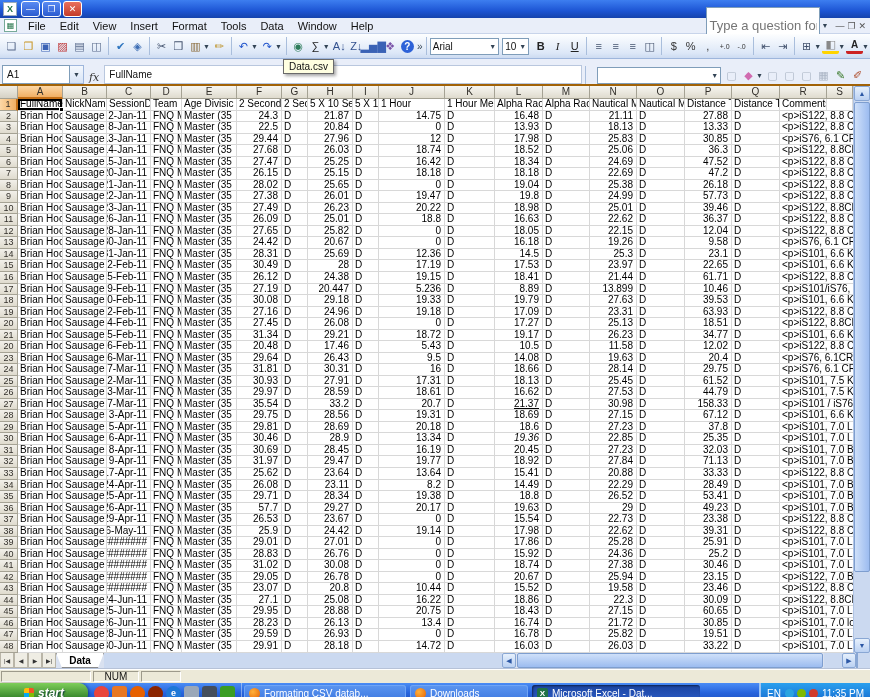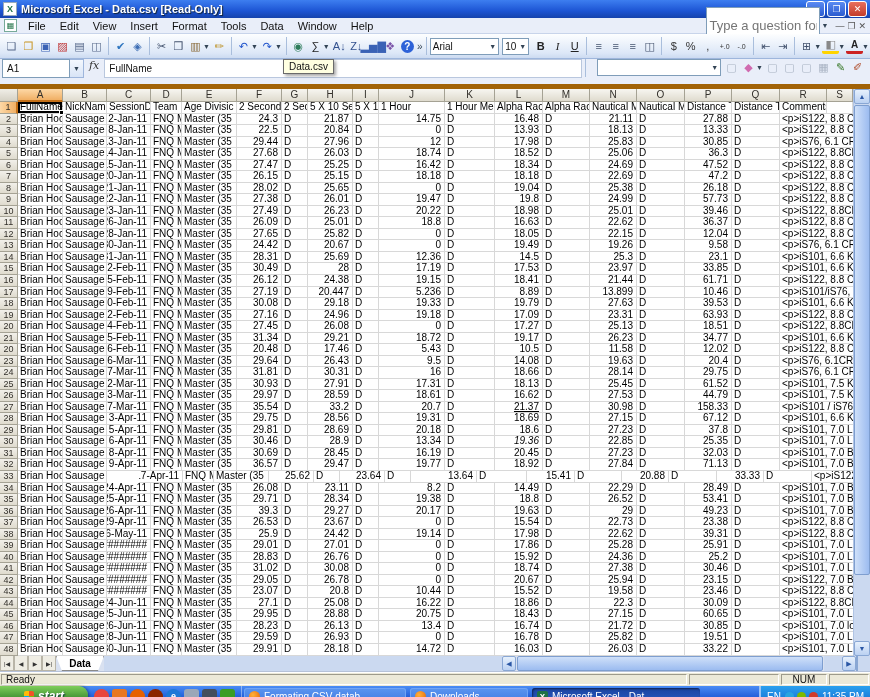--- a/index.html
+++ b/index.html
@@ -43,22 +43,22 @@
   .tbi.fill{border-bottom:3px solid #FFD400;height:13px;}
   .tbi.fontcolor{border-bottom:3px solid #CC2222;height:13px;font-weight:bold;font-size:10px;}
   .dd{font-size:7px;color:#345;margin:0 1px 0 -1px;}
   .sep{width:1px;height:18px;background:#A9BEDC;margin:0 3px;flex:none;}
   .combo{background:#fff;border:1px solid #7F9DB9;height:15px;display:flex;align-items:center;
     font-size:10px;padding:0 2px;color:#111;}
   .combo .cdd{margin-left:auto;font-size:7px;color:#345;padding-left:3px;}
   .chev{margin-left:1px;color:#345;font-size:10px;width:10px;text-align:center;}
 
   
-  .formularow{height:25px;flex:none;display:flex;align-items:flex-start;background:#E9EEF9;
-    border-bottom:5px solid #a16207;position:relative;}
+  .formularow{height:25px;flex:none;display:flex;align-items:flex-end;background:#E9EEF9;
+    border-bottom:2px solid #a16207;position:relative;}
   .namebox{width:62px;height:17px;background:#fff;border:1px solid #7F9DB9;margin-left:2px;
     font-size:10px;display:flex;align-items:center;padding-left:4px;color:#111;}
   .nbdd{width:13px;height:17px;display:flex;align-items:center;justify-content:center;
     font-size:7px;color:#345;background:linear-gradient(180deg,#F4F8FE,#D8E4F6);border:1px solid #9EB6DC;border-left:none;}
   .fx{font-family:"DejaVu Serif",serif;font-style:italic;font-size:11px;color:#333;margin:0 5px;}
   .fbar{flex:1;height:17px;background:#fff;border:1px solid #B9C7DE;font-size:10px;
     display:flex;align-items:center;padding-left:4px;color:#111;}
   .toolbar2{display:flex;align-items:center;margin:0 4px 0 8px;gap:2px;}
 
   
@@ -147,21 +147,20 @@
     background:linear-gradient(180deg,#2AA0EE,#1568CE);border-left:2px solid #9CC4F5;font-size:10px;}
   .trayicon{width:9px;height:9px;flex:none;border-radius:50%;}
 </style>
 </head>
 <body>
 
 <div class="app">
 
   <div class="titlebar">
     <div class="appicon">X</div>
-    <div class="ttext">Microsoft Excel - Data.csv  [Read-Only]</div>
     <div class="winbtns">
       <div class="wbtn">—</div>
       <div class="wbtn">❐</div>
       <div class="wbtn close">✕</div>
     </div>
   </div>
 
   <div class="menubar">
     <div class="sheeticon">▦</div>
     <span style="display:flex;">
@@ -567,21 +566,21 @@
             <div class="c l" style="width: 44px;">Sausage</div>
             <div class="c r" style="width: 44px;">30-Jan-11</div>
             <div class="c l" style="width: 31px;">FNQ Mob</div>
             <div class="c l" style="width: 55px;">Master (35</div>
             <div class="c r" style="width: 45px;">24.42</div>
             <div class="c l" style="width: 26px;">D</div>
             <div class="c r" style="width: 45px;">20.67</div>
             <div class="c l" style="width: 26px;">D</div>
             <div class="c r" style="width: 66px;">0</div>
             <div class="c l" style="width: 50px;">D</div>
-            <div class="c r" style="width: 48px;">19.49</div>
+            <div class="c r" style="width: 48px;">16.18</div>
             <div class="c l" style="width: 47px;">D</div>
             <div class="c r" style="width: 47px;">19.26</div>
             <div class="c l" style="width: 48px;">D</div>
             <div class="c r" style="width: 47px;">9.58</div>
             <div class="c l" style="width: 48px;">D</div>
             <div class="c l noclip" style="width: 73px;">&lt;p&gt;iS76, 6.1 CRed, 30 G</div>
           </div>
           <div class="grow">
             <div class="gut">14</div>
             <div class="c l" style="width: 45px;">Brian Hoog</div>
@@ -613,21 +612,21 @@
             <div class="c r" style="width: 45px;">30.49</div>
             <div class="c l" style="width: 26px;">D</div>
             <div class="c r" style="width: 45px;">28</div>
             <div class="c l" style="width: 26px;">D</div>
             <div class="c r" style="width: 66px;">17.19</div>
             <div class="c l" style="width: 50px;">D</div>
             <div class="c r" style="width: 48px;">17.53</div>
             <div class="c l" style="width: 47px;">D</div>
             <div class="c r" style="width: 47px;">23.97</div>
             <div class="c l" style="width: 48px;">D</div>
-            <div class="c r" style="width: 47px;">33.85</div>
+            <div class="c r" style="width: 47px;">22.65</div>
             <div class="c l" style="width: 48px;">D</div>
             <div class="c l noclip" style="width: 73px;">&lt;p&gt;iS101, 6.6 Koncept, 3</div>
           </div>
           <div class="grow">
             <div class="gut">16</div>
             <div class="c l" style="width: 45px;">Brian Hoog</div>
             <div class="c l" style="width: 44px;">Sausage</div>
             <div class="c r" style="width: 44px;">5-Feb-11</div>
             <div class="c l" style="width: 31px;">FNQ Mob</div>
             <div class="c l" style="width: 55px;">Master (35</div>
@@ -960,39 +959,39 @@
             <div class="c l" style="width: 48px;">D</div>
             <div class="c l noclip" style="width: 73px;">&lt;p&gt;iS101, 7.0 Blade, 37</div>
           </div>
           <div class="grow">
             <div class="gut">32</div>
             <div class="c l" style="width: 45px;">Brian Hoog</div>
             <div class="c l" style="width: 44px;">Sausage</div>
             <div class="c r" style="width: 44px;">9-Apr-11</div>
             <div class="c l" style="width: 31px;">FNQ Mob</div>
             <div class="c l" style="width: 55px;">Master (35</div>
-            <div class="c r" style="width: 45px;">36.57</div>
+            <div class="c r" style="width: 45px;">31.97</div>
             <div class="c l" style="width: 26px;">D</div>
             <div class="c r" style="width: 45px;">29.47</div>
             <div class="c l" style="width: 26px;">D</div>
             <div class="c r" style="width: 66px;">19.77</div>
             <div class="c l" style="width: 50px;">D</div>
             <div class="c r" style="width: 48px;">18.92</div>
             <div class="c l" style="width: 47px;">D</div>
             <div class="c r" style="width: 47px;">27.84</div>
             <div class="c l" style="width: 48px;">D</div>
             <div class="c r" style="width: 47px;">71.13</div>
             <div class="c l" style="width: 48px;">D</div>
             <div class="c l noclip" style="width: 73px;">&lt;p&gt;iS101, 7.0 Blade, 37</div>
           </div>
           <div class="grow">
             <div class="gut">33</div>
             <div class="c l" style="width: 45px;">Brian Hoog</div>
             <div class="c l" style="width: 44px;">Sausage</div>
-            <div class="c r" style="width: 44px; margin-left: 32px;">17-Apr-11</div>
+            <div class="c r" style="width: 44px;">17-Apr-11</div>
             <div class="c l" style="width: 31px;">FNQ Mob</div>
             <div class="c l" style="width: 55px;">Master (35</div>
             <div class="c r" style="width: 45px;">25.62</div>
             <div class="c l" style="width: 26px;">D</div>
             <div class="c r" style="width: 45px;">23.64</div>
             <div class="c l" style="width: 26px;">D</div>
             <div class="c r" style="width: 66px;">13.64</div>
             <div class="c l" style="width: 50px;">D</div>
             <div class="c r" style="width: 48px;">15.41</div>
             <div class="c l" style="width: 47px;">D</div>
@@ -1044,21 +1043,21 @@
             <div class="c l" style="width: 48px;">D</div>
             <div class="c l noclip" style="width: 73px;">&lt;p&gt;iS101, 7.0 Blade, 37</div>
           </div>
           <div class="grow">
             <div class="gut">36</div>
             <div class="c l" style="width: 45px;">Brian Hoog</div>
             <div class="c l" style="width: 44px;">Sausage</div>
             <div class="c r" style="width: 44px;">26-Apr-11</div>
             <div class="c l" style="width: 31px;">FNQ Mob</div>
             <div class="c l" style="width: 55px;">Master (35</div>
-            <div class="c r" style="width: 45px;">39.3</div>
+            <div class="c r" style="width: 45px;">57.7</div>
             <div class="c l" style="width: 26px;">D</div>
             <div class="c r" style="width: 45px;">29.27</div>
             <div class="c l" style="width: 26px;">D</div>
             <div class="c r" style="width: 66px;">20.17</div>
             <div class="c l" style="width: 50px;">D</div>
             <div class="c r" style="width: 48px;">19.63</div>
             <div class="c l" style="width: 47px;">D</div>
             <div class="c r" style="width: 47px;">29</div>
             <div class="c l" style="width: 48px;">D</div>
             <div class="c r" style="width: 47px;">49.23</div>
@@ -1337,21 +1336,20 @@
     <div class="sheettab">Data</div>
     <div class="tfill"></div>
     <div class="hbtn">◀</div>
     <div class="hthumb"></div>
     <div class="htrack"></div>
     <div class="hbtn">▶</div>
     <div class="splitter"></div>
   </div>
 
   <div class="statusbar">
-    <div class="spanel grow1">Ready</div>
     <div class="spanel" style="width:90px;"></div>
     <div class="spanel" style="width:46px;justify-content:center;">NUM</div>
     <div class="spanel" style="width:40px;"></div>
   </div>
 
   <div class="taskbar">
     <div class="startbtn">
       <span class="winflag"></span>
       <span>start</span>
     </div>

